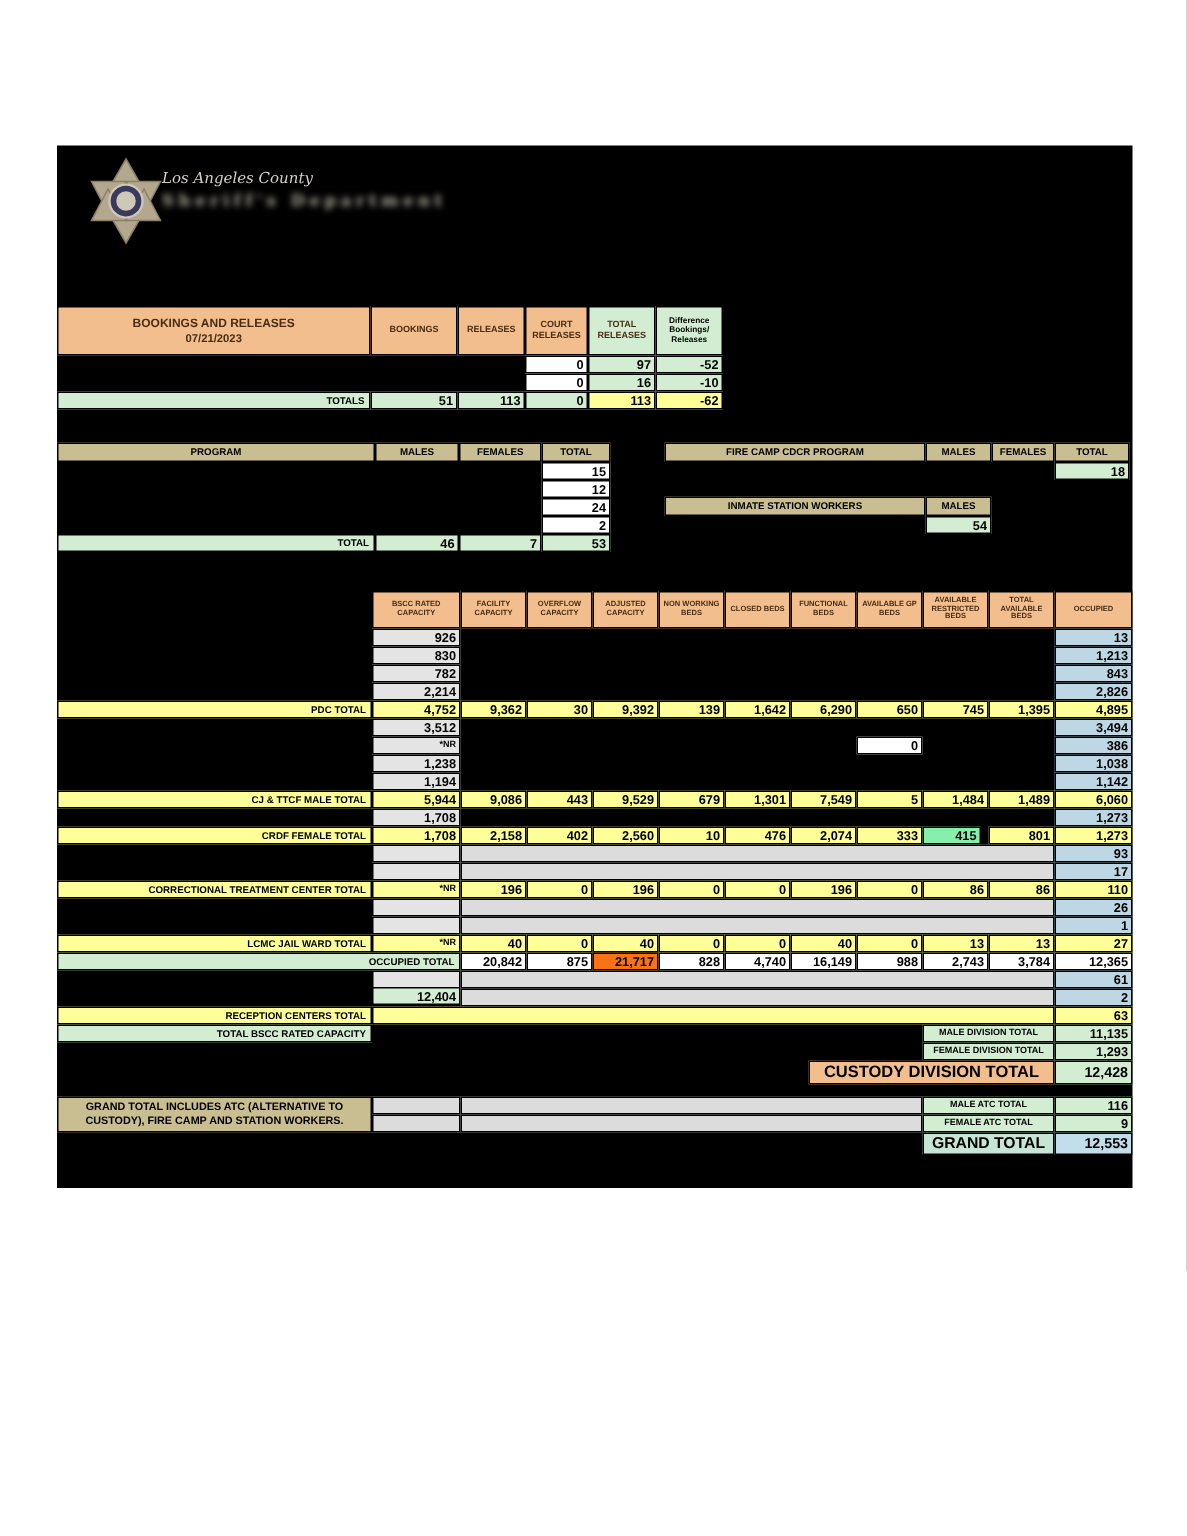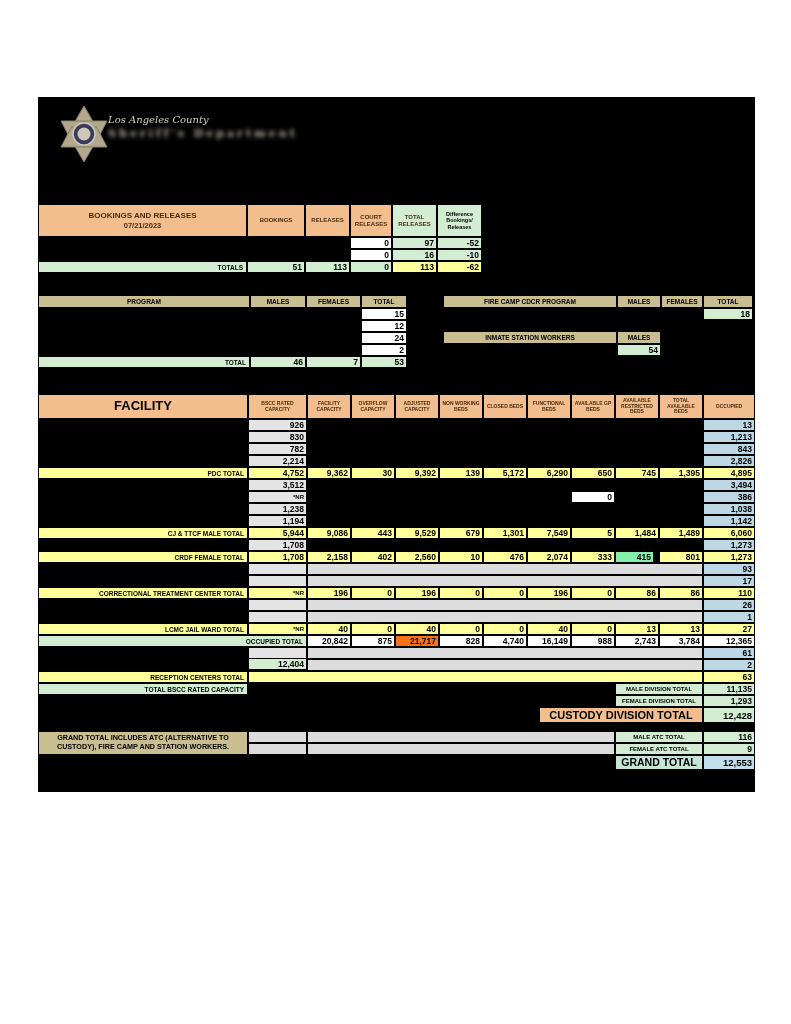--- a/index.html
+++ b/index.html
@@ -77,21 +77,20 @@
     <div class="cell num" style="left: 306px; top: 356px; width: 55px; height: 12px; background: rgb(211, 237, 211);">7</div>
     <div class="cell num" style="left: 361px; top: 356px; width: 46px; height: 12px; background: rgb(211, 237, 211);">53</div>
     <div class="cell ctr" style="left: 443px; top: 295px; width: 174px; height: 13px; background: rgb(201, 189, 146); font-size: 6.5px;">FIRE CAMP CDCR PROGRAM</div>
     <div class="cell ctr" style="left: 617px; top: 295px; width: 44px; height: 13px; background: rgb(201, 189, 146); font-size: 6.5px;">MALES</div>
     <div class="cell ctr" style="left: 661px; top: 295px; width: 42px; height: 13px; background: rgb(201, 189, 146); font-size: 6.5px;">FEMALES</div>
     <div class="cell ctr" style="left: 703px; top: 295px; width: 50px; height: 13px; background: rgb(201, 189, 146); font-size: 6.5px;">TOTAL</div>
     <div class="cell num" style="left: 703px; top: 308px; width: 50px; height: 12px; background: rgb(211, 237, 211);">18</div>
     <div class="cell ctr" style="left: 443px; top: 331px; width: 174px; height: 13px; background: rgb(201, 189, 146); font-size: 6.5px;">INMATE STATION WORKERS</div>
     <div class="cell ctr" style="left: 617px; top: 331px; width: 44px; height: 13px; background: rgb(201, 189, 146); font-size: 6.5px;">MALES</div>
     <div class="cell num" style="left: 617px; top: 344px; width: 44px; height: 12px; background: rgb(211, 237, 211);">54</div>
-    <div class="cell ctr" style="left: 38px; top: 394px; width: 210px; height: 25px; background: rgb(242, 190, 141); font-size: 13px;">FACILITY</div>
     <div class="cell ctr" style="left: 248px; top: 394px; width: 59px; height: 25px; background: rgb(242, 190, 141); font-size: 5px; color: rgb(74, 44, 18);">BSCC RATED CAPACITY</div>
     <div class="cell ctr" style="left: 307px; top: 394px; width: 44px; height: 25px; background: rgb(242, 190, 141); font-size: 5px; color: rgb(74, 44, 18);">FACILITY CAPACITY</div>
     <div class="cell ctr" style="left: 351px; top: 394px; width: 44px; height: 25px; background: rgb(242, 190, 141); font-size: 5px; color: rgb(74, 44, 18);">OVERFLOW CAPACITY</div>
     <div class="cell ctr" style="left: 395px; top: 394px; width: 44px; height: 25px; background: rgb(242, 190, 141); font-size: 5px; color: rgb(74, 44, 18);">ADJUSTED CAPACITY</div>
     <div class="cell ctr" style="left: 439px; top: 394px; width: 44px; height: 25px; background: rgb(242, 190, 141); font-size: 5px; color: rgb(74, 44, 18);">NON WORKING BEDS</div>
     <div class="cell ctr" style="left: 483px; top: 394px; width: 44px; height: 25px; background: rgb(242, 190, 141); font-size: 5px; color: rgb(74, 44, 18);">CLOSED BEDS</div>
     <div class="cell ctr" style="left: 527px; top: 394px; width: 44px; height: 25px; background: rgb(242, 190, 141); font-size: 5px; color: rgb(74, 44, 18);">FUNCTIONAL BEDS</div>
     <div class="cell ctr" style="left: 571px; top: 394px; width: 44px; height: 25px; background: rgb(242, 190, 141); font-size: 5px; color: rgb(74, 44, 18);">AVAILABLE GP BEDS</div>
     <div class="cell ctr" style="left: 615px; top: 394px; width: 44px; height: 25px; background: rgb(242, 190, 141); font-size: 5px; color: rgb(74, 44, 18);">AVAILABLE RESTRICTED BEDS</div>
     <div class="cell ctr" style="left: 659px; top: 394px; width: 44px; height: 25px; background: rgb(242, 190, 141); font-size: 5px; color: rgb(74, 44, 18);">TOTAL AVAILABLE BEDS</div>
@@ -103,21 +102,21 @@
     <div class="cell num" style="left: 248px; top: 443px; width: 59px; height: 12px; background: rgb(228, 228, 228); font-size: 8.5px;">782</div>
     <div class="cell num" style="left: 703px; top: 443px; width: 52px; height: 12px; background: rgb(189, 216, 228);">843</div>
     <div class="cell num" style="left: 248px; top: 455px; width: 59px; height: 12px; background: rgb(228, 228, 228); font-size: 8.5px;">2,214</div>
     <div class="cell num" style="left: 703px; top: 455px; width: 52px; height: 12px; background: rgb(189, 216, 228);">2,826</div>
     <div class="cell lblR" style="left: 38px; top: 467px; width: 210px; height: 12px; background: rgb(255, 255, 154);">PDC TOTAL</div>
     <div class="cell num" style="left: 248px; top: 467px; width: 59px; height: 12px; background: rgb(255, 255, 154); font-size: 8.5px;">4,752</div>
     <div class="cell num" style="left: 307px; top: 467px; width: 44px; height: 12px; background: rgb(255, 255, 154); font-size: 8.5px;">9,362</div>
     <div class="cell num" style="left: 351px; top: 467px; width: 44px; height: 12px; background: rgb(255, 255, 154); font-size: 8.5px;">30</div>
     <div class="cell num" style="left: 395px; top: 467px; width: 44px; height: 12px; background: rgb(255, 255, 154); font-size: 8.5px;">9,392</div>
     <div class="cell num" style="left: 439px; top: 467px; width: 44px; height: 12px; background: rgb(255, 255, 154); font-size: 8.5px;">139</div>
-    <div class="cell num" style="left: 483px; top: 467px; width: 44px; height: 12px; background: rgb(255, 255, 154); font-size: 8.5px;">5,172</div>
+    <div class="cell num" style="left: 483px; top: 467px; width: 44px; height: 12px; background: rgb(255, 255, 154); font-size: 8.5px;">1,642</div>
     <div class="cell num" style="left: 527px; top: 467px; width: 44px; height: 12px; background: rgb(255, 255, 154); font-size: 8.5px;">6,290</div>
     <div class="cell num" style="left: 571px; top: 467px; width: 44px; height: 12px; background: rgb(255, 255, 154); font-size: 8.5px;">650</div>
     <div class="cell num" style="left: 615px; top: 467px; width: 44px; height: 12px; background: rgb(255, 255, 154); font-size: 8.5px;">745</div>
     <div class="cell num" style="left: 659px; top: 467px; width: 44px; height: 12px; background: rgb(255, 255, 154); font-size: 8.5px;">1,395</div>
     <div class="cell num" style="left: 703px; top: 467px; width: 52px; height: 12px; background: rgb(255, 255, 154); font-size: 8.5px;">4,895</div>
     <div class="cell num" style="left: 248px; top: 479px; width: 59px; height: 12px; background: rgb(228, 228, 228); font-size: 8.5px;">3,512</div>
     <div class="cell num" style="left: 703px; top: 479px; width: 52px; height: 12px; background: rgb(189, 216, 228);">3,494</div>
     <div class="cell num" style="left: 248px; top: 491px; width: 59px; height: 12px; background: rgb(228, 228, 228); font-size: 6px;">*NR</div>
     <div class="cell num" style="left: 571px; top: 491px; width: 44px; height: 12px; background: rgb(255, 255, 255);">0</div>
     <div class="cell num" style="left: 703px; top: 491px; width: 52px; height: 12px; background: rgb(189, 216, 228);">386</div>

